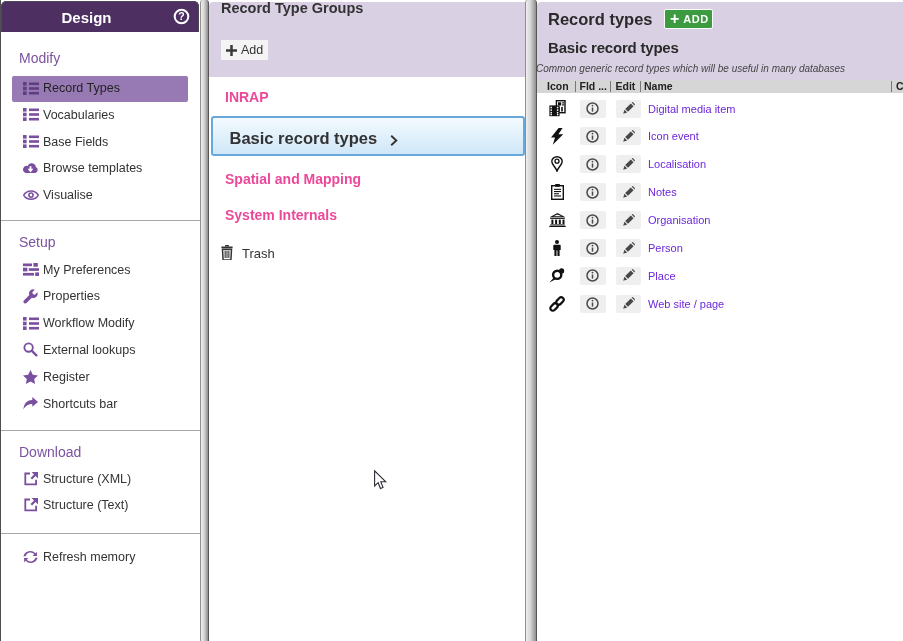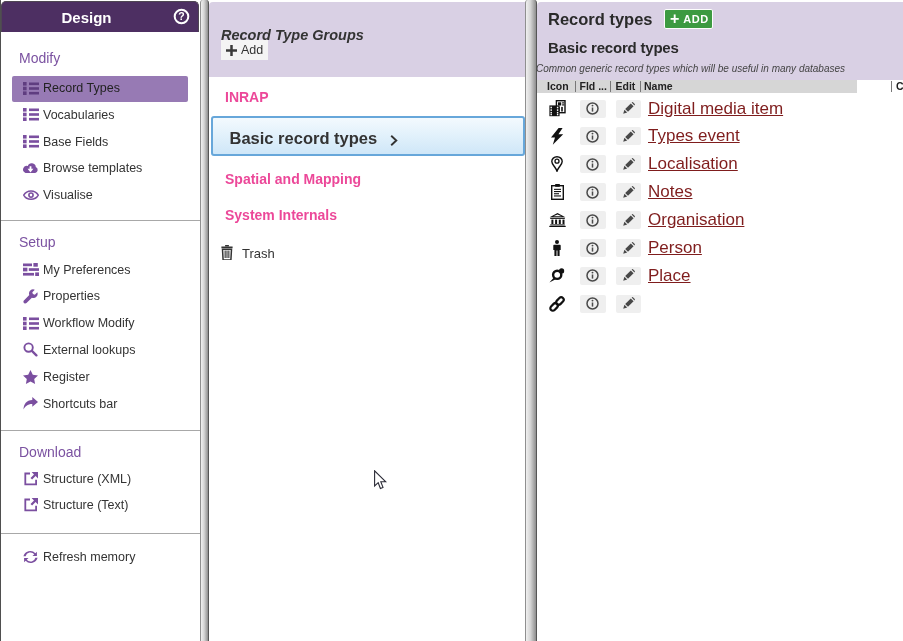--- a/index.html
+++ b/index.html
@@ -22,22 +22,22 @@
   background:#977ab4; border-radius:2px; }
 .divline { position:absolute; left:1px; width:199px; height:0;
   border-top:1px solid #a8a8a8; }
 .splitter { position:absolute; top:0; height:641px;
   background:linear-gradient(to right,#f0f0f0 0%,#d4d4d4 45%,#8e8e8e 100%);
   border-left:1px solid #8f8f8f; border-right:1px solid #565656;
   border-radius:3px 3px 0 0; }
 #mid { position:absolute; left:209px; top:0; width:316px; height:641px; background:#fff; }
 #mp-head { position:absolute; left:209px; top:2px; width:316px; height:75px;
   background:#d9d0e4; border-radius:4px 0 0 0; }
-#mp-title { position:absolute; left:221px; top:27px; font-size:14.5px;
-  font-weight:bold; color:#333;font-style:italic; }
+#mp-title { position:absolute; left:221px; top:0; font-size:14.5px;
+  font-weight:bold; color:#333; }
 #addbtn { position:absolute; left:221px; top:40px; width:47px; height:20px;
   background:#f4f4f4;
   display:flex; align-items:center; justify-content:center;
   font-size:12.5px; color:#333; }
 .grpitem { position:absolute; left:225px; font-size:14px; font-weight:bold; color:#ec4899; }
 #selgrp { position:absolute; left:210.5px; top:115.5px; width:314.5px; height:40.5px;
   border:2px solid #67a7da; border-radius:3px;
   background:linear-gradient(#f3fafe 0%,#cfe7f8 100%);
   display:flex; align-items:center; }
 #selgrp .t { margin-left:17px; margin-top:5px; font-size:16.5px; font-weight:bold; color:#333; }
@@ -49,33 +49,33 @@
 #greenbtn { position:absolute; left:664px; top:9px; width:49px; height:20px;
   background:#3c9a41; border:1.5px solid #fdfdfd; border-radius:2px;
   color:#fff; display:flex; align-items:center; }
 #greenbtn .plus { font-size:16px; font-weight:bold; margin-left:5px; margin-right:4px;
   line-height:1; margin-top:-1px; }
 #greenbtn .add { font-size:11px; font-weight:bold; letter-spacing:0.5px; }
 #rp-sub { position:absolute; left:548px; top:39px; font-size:15px;
   letter-spacing:-0.2px; font-weight:bold; color:#2a2a2a; }
 #rp-desc { position:absolute; left:536px; top:62.5px; font-size:10px;
   font-style:italic; color:#444; white-space:nowrap; }
-#thead { position:absolute; left:537px; top:80px; width:320px; height:13px;
+#thead { position:absolute; left:537px; top:80px; width:366px; height:13px;
   background:#d6d6d6; font-size:10.5px; font-weight:bold; color:#222; }
 #thead span { position:absolute; top:0; line-height:13px; }
 #thead .vsep { position:absolute; top:1px; width:1px; height:11px; background:#777; }
 .rrow { position:absolute; left:537px; width:366px; height:28px; }
 .rrow .icn { position:absolute; left:10px; top:0; width:20px; height:28px;
   display:flex; align-items:center; justify-content:center; }
 .gbox { position:absolute; top:5px; height:18px; background:#efefef;
   border-radius:2px; display:flex; align-items:center; justify-content:center; }
 .gb-info { left:42.5px; width:26.5px; }
 .gb-edit { left:78.5px; width:25px; }
 .rrow .nm { position:absolute; left:111px; top:0; height:28px; display:flex;
-  align-items:center; font-size:17px; color:#7f1d1d;text-decoration:underline; }
+  align-items:center; font-size:11px; color:#6d28d9; }
 </style>
 </head>
 <body>
 
 <div id="left"></div>
 <div id="lp-head">Design</div>
 <svg class="abs" style="left:173px;top:8px" width="17" height="17" viewBox="0 0 17 17">
   <circle cx="8.5" cy="8.5" r="6.8" fill="none" stroke="#fff" stroke-width="2"></circle>
   <text x="8.5" y="12.4" font-size="10.5" font-weight="bold" fill="#fff" text-anchor="middle" font-family="Liberation Sans">?</text>
 </svg>
@@ -380,21 +380,21 @@
     </span>
   <span class="gbox gb-edit">
       <svg width="13" height="13" viewBox="0 0 13 13">
         <g fill="#484848">
           <path d="M3.2,7 L8.8,1.4 L11.6,4.2 L6,9.8 Z"></path>
           <path d="M2.4,7.8 L1.2,11.8 L5.2,10.6 Z"></path>
           <path d="M9.6,0.6 L10.7,0 L13,2.3 L12.4,3.4 Z"></path>
         </g>
       </svg>
     </span>
-  <span class="nm">Types event</span>
+  <span class="nm">Icon event</span>
 </div>
 
 <div class="rrow" style="top:150.3px">
   <span class="icn">
       <svg width="12" height="16" viewBox="0 0 12 16">
         <path d="M6,0.7 C8.9,0.7 11.2,2.9 11.2,5.4 C11.2,7.4 9.6,9.2 8.3,11 C7.3,12.4 6.5,13.8 6,15.2 C5.5,13.8 4.7,12.4 3.7,11 C2.4,9.2 0.8,7.4 0.8,5.4 C0.8,2.9 3.1,0.7 6,0.7 Z" fill="none" stroke="#111" stroke-width="1.4"></path>
         <circle cx="6" cy="5.2" r="2" fill="none" stroke="#111" stroke-width="1.3"></circle>
       </svg>
     </span>
   <span class="gbox gb-info">
@@ -555,17 +555,18 @@
     </span>
   <span class="gbox gb-edit">
       <svg width="13" height="13" viewBox="0 0 13 13">
         <g fill="#484848">
           <path d="M3.2,7 L8.8,1.4 L11.6,4.2 L6,9.8 Z"></path>
           <path d="M2.4,7.8 L1.2,11.8 L5.2,10.6 Z"></path>
           <path d="M9.6,0.6 L10.7,0 L13,2.3 L12.4,3.4 Z"></path>
         </g>
       </svg>
     </span>
+  <span class="nm">Web site / page</span>
 </div>
 
 <svg class="abs" style="left:374px;top:470px" width="13" height="20" viewBox="0 0 13 20">
   <path d="M0.6,0.8 L0.6,16 L4.2,12.7 L6.4,18.5 L9,17.4 L6.8,11.8 L11.8,11.8 Z" fill="#fff" stroke="#2b2b36" stroke-width="1.1"></path>
 </svg>
 
 </body></html>

